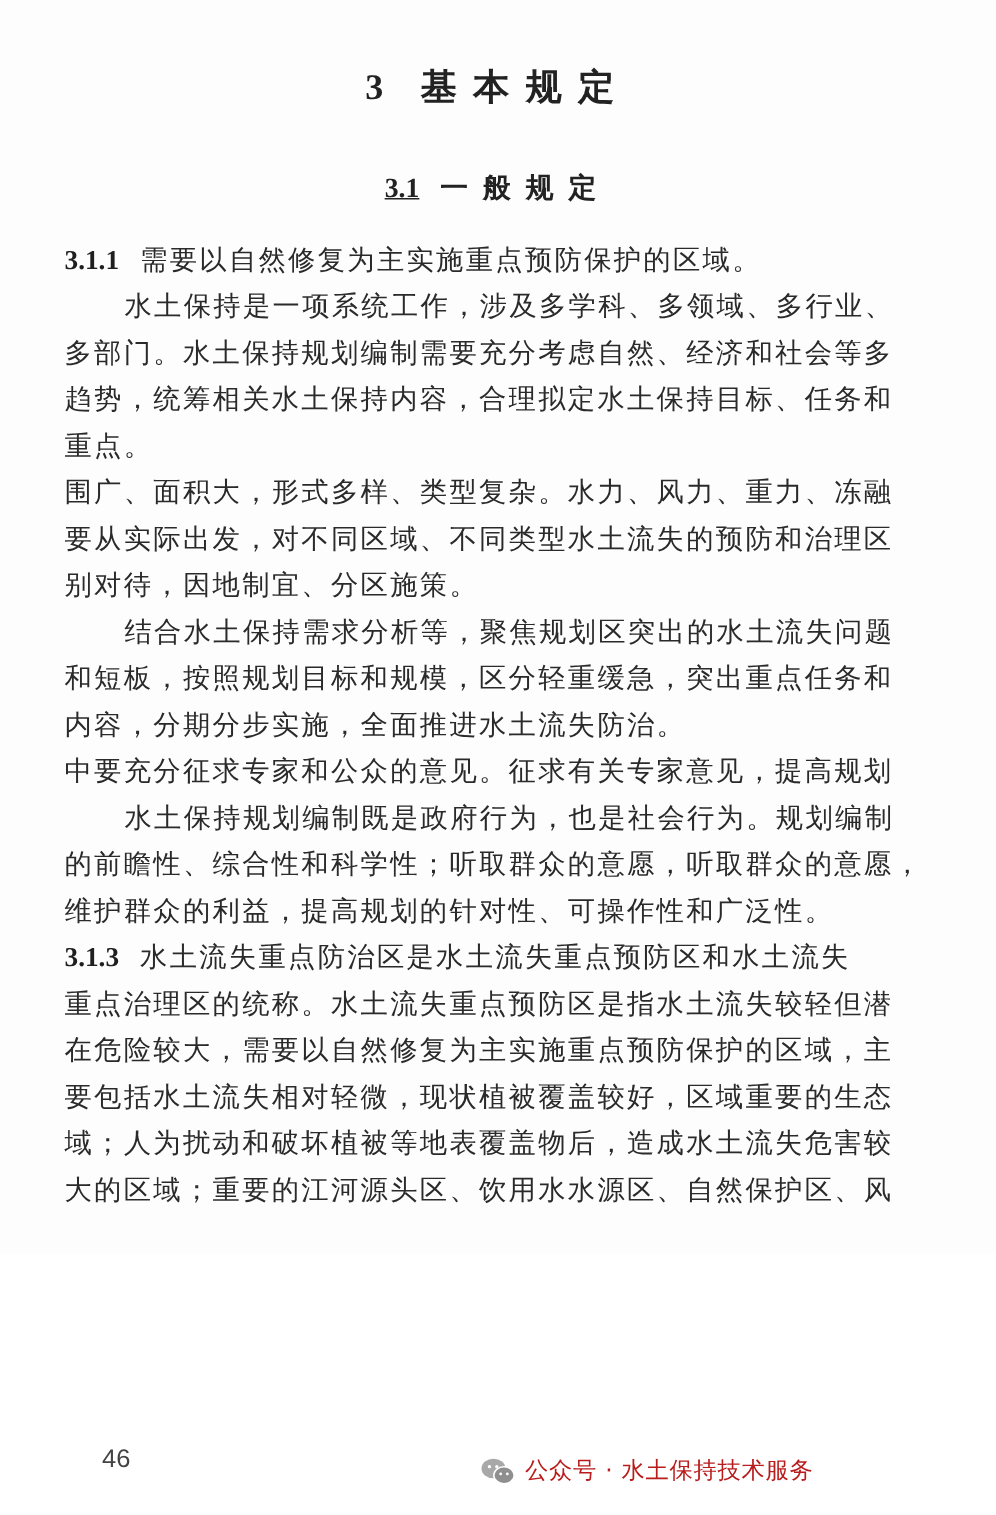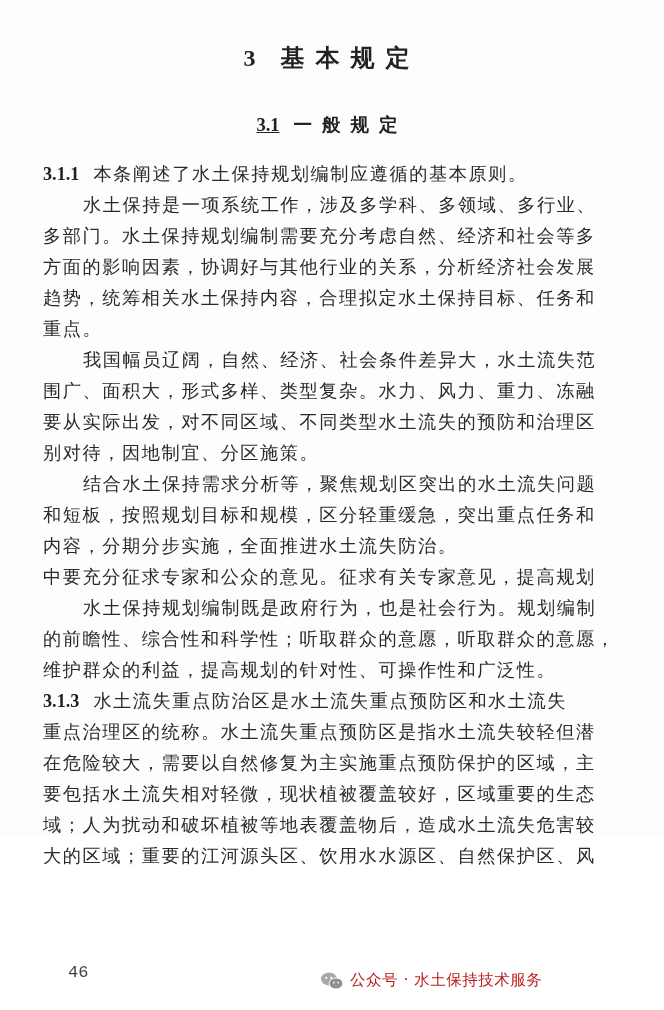--- a/index.html
+++ b/index.html
@@ -78,21 +78,21 @@
       font-weight: bold;
       letter-spacing: 0;
       margin-right: 14px;
       color: #1f1f1f;
       margin-top: 16px;
     }
     .page-number {
       position: absolute;
       left: 68px;
       top: 963px;
-      font-family: Liberation Mono, monospace;
+      font-family: Liberation Sans, sans-serif;
       font-size: 17px;
       color: #444;
     }
     .watermark {
       position: absolute;
       left: 320px;
       top: 970px;
       display: flex;
       align-items: center;
       font-family: "DejaVu Sans", "Liberation Sans", sans-serif;
@@ -115,27 +115,25 @@
 
   <div class="chapter-title">
     <span class="num">3</span><span>基本规定</span>
   </div>
 
   <div class="section-title">
     <span class="num">3.1</span><span>一般规定</span>
   </div>
 
   <div class="body-text">
-    <div class="line"><span class="clause-num">3.1.1</span><span>本条阐述了水土保持规划编制应遵循的基本原则。</span></div>
+    <div class="line"><span class="clause-num">3.1.1</span><span>需要以自然修复为主实施重点预防保护的区域。</span></div>
     <div class="line indent"><span>水土保持是一项系统工作，涉及多学科、多领域、多行业、</span></div>
     <div class="line"><span>多部门。水土保持规划编制需要充分考虑自然、经济和社会等多</span></div>
-    <div class="line"><span>方面的影响因素，协调好与其他行业的关系，分析经济社会发展</span></div>
     <div class="line"><span>趋势，统筹相关水土保持内容，合理拟定水土保持目标、任务和</span></div>
     <div class="line"><span>重点。</span></div>
-    <div class="line indent"><span>我国幅员辽阔，自然、经济、社会条件差异大，水土流失范</span></div>
     <div class="line"><span>围广、面积大，形式多样、类型复杂。水力、风力、重力、冻融</span></div>
     <div class="line"><span>要从实际出发，对不同区域、不同类型水土流失的预防和治理区</span></div>
     <div class="line"><span>别对待，因地制宜、分区施策。</span></div>
     <div class="line indent"><span>结合水土保持需求分析等，聚焦规划区突出的水土流失问题</span></div>
     <div class="line"><span>和短板，按照规划目标和规模，区分轻重缓急，突出重点任务和</span></div>
     <div class="line"><span>内容，分期分步实施，全面推进水土流失防治。</span></div>
     <div class="line"><span>中要充分征求专家和公众的意见。征求有关专家意见，提高规划</span></div>
     <div class="line indent"><span>水土保持规划编制既是政府行为，也是社会行为。规划编制</span></div>
     <div class="line"><span>的前瞻性、综合性和科学性；听取群众的意愿，听取群众的意愿，</span></div>
     <div class="line"><span>维护群众的利益，提高规划的针对性、可操作性和广泛性。</span></div>

